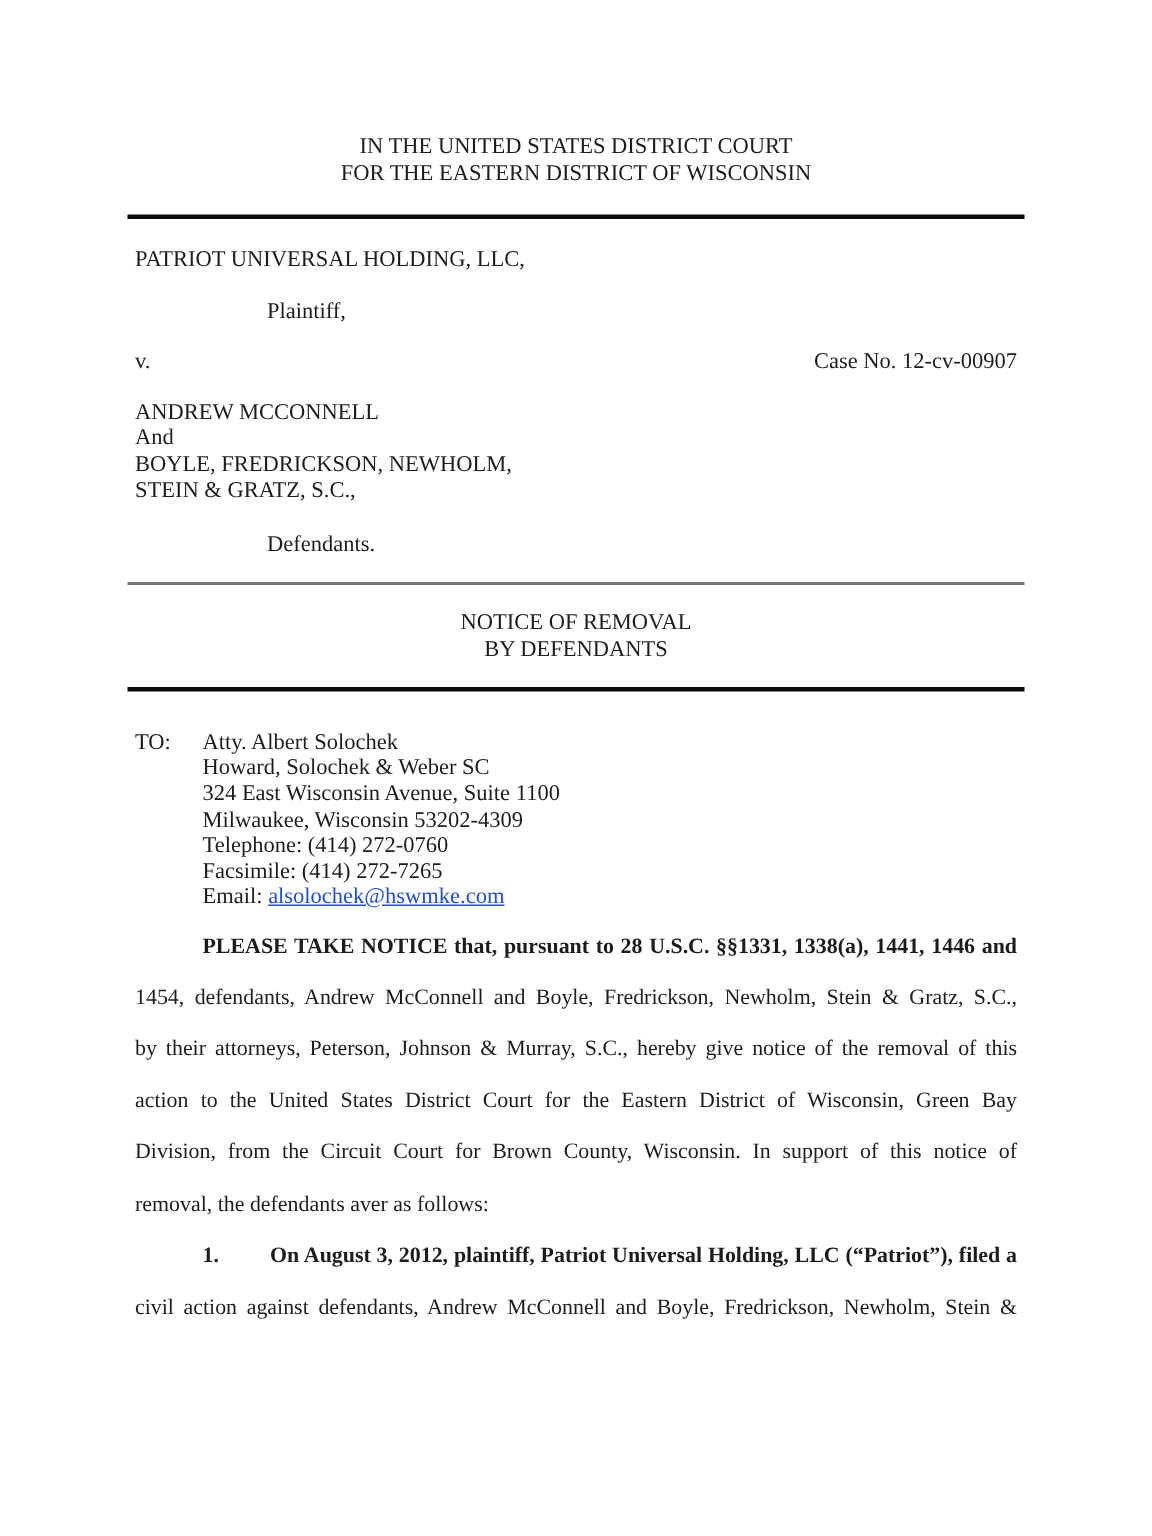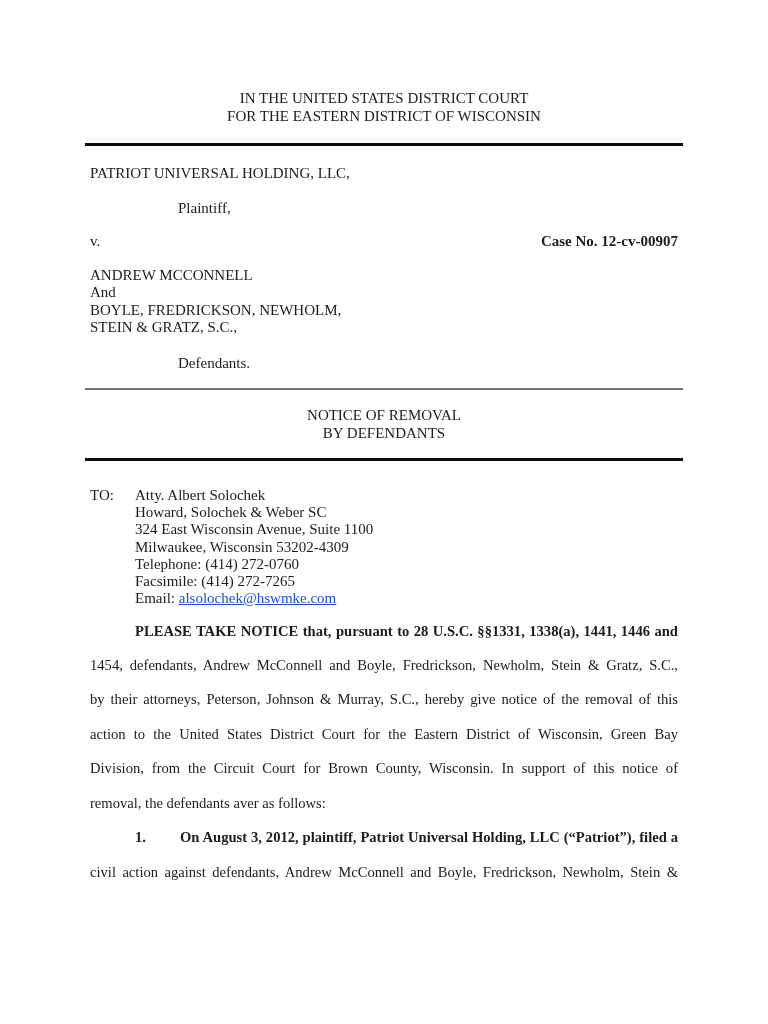--- a/index.html
+++ b/index.html
@@ -57,21 +57,20 @@
   }
   .indent { text-indent: 45px; font-weight: bold; }
   .para-num {
     display: inline-block;
     width: 45px;
     text-indent: 0;
   }
   .right {
     text-align: right;
     white-space: normal;
-    font-weight: bold;
   }
   .email-link {
     color: #1d4ed8;
     text-decoration: underline;
     cursor: pointer;
   }
 </style>
 </head>
 <body>
 

